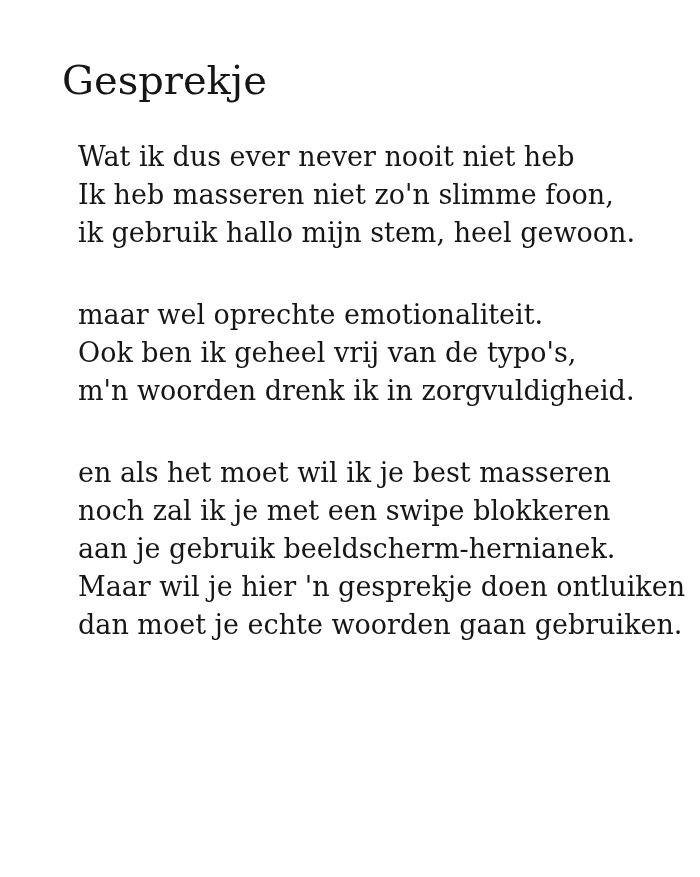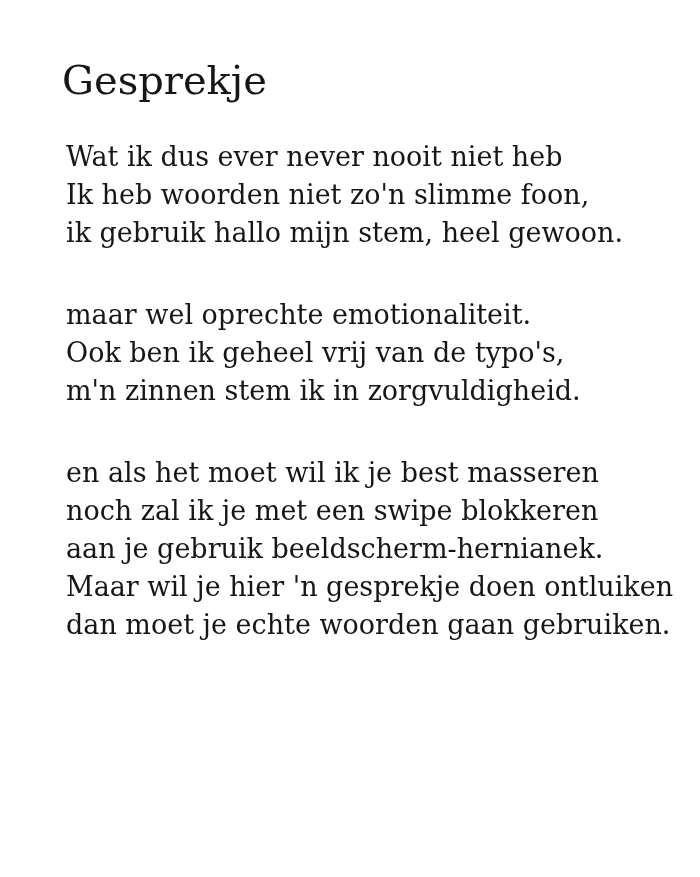--- a/index.html
+++ b/index.html
@@ -25,43 +25,43 @@
     font-size: 40px;
     line-height: 1.2;
     font-weight: 400;
     margin: 0 0 34px 0;
     letter-spacing: 0px;
   }
   .poem-body {
     font-size: 27px;
   }
   .stanza {
-    margin: 0 0 44px 4px;
+    margin: 0 0 44px 16px;
   }
   .line {
     display: block;
     line-height: 38px;
     white-space: nowrap;
   }
 </style>
 </head>
 <body>
 
 <div class="page">
   <h1 class="poem-title">Gesprekje</h1>
   <div class="poem-body">
       <p class="stanza">
         <span class="line">Wat ik dus ever never nooit niet heb</span>
-        <span class="line">Ik heb woorden niet zo'n slimme foon,</span>
+        <span class="line">Ik heb masseren niet zo'n slimme foon,</span>
         <span class="line">ik gebruik hallo mijn stem, heel gewoon.</span>
       </p>
       <p class="stanza">
         <span class="line">maar wel oprechte emotionaliteit.</span>
         <span class="line">Ook ben ik geheel vrij van de typo's,</span>
-        <span class="line">m'n zinnen stem ik in zorgvuldigheid.</span>
+        <span class="line">m'n woorden drenk ik in zorgvuldigheid.</span>
       </p>
       <p class="stanza">
         <span class="line">en als het moet wil ik je best masseren</span>
         <span class="line">noch zal ik je met een swipe blokkeren</span>
         <span class="line">aan je gebruik beeldscherm-hernianek.</span>
         <span class="line">Maar wil je hier 'n gesprekje doen ontluiken</span>
         <span class="line">dan moet je echte woorden gaan gebruiken.</span>
       </p>
     </div>
 </div>

